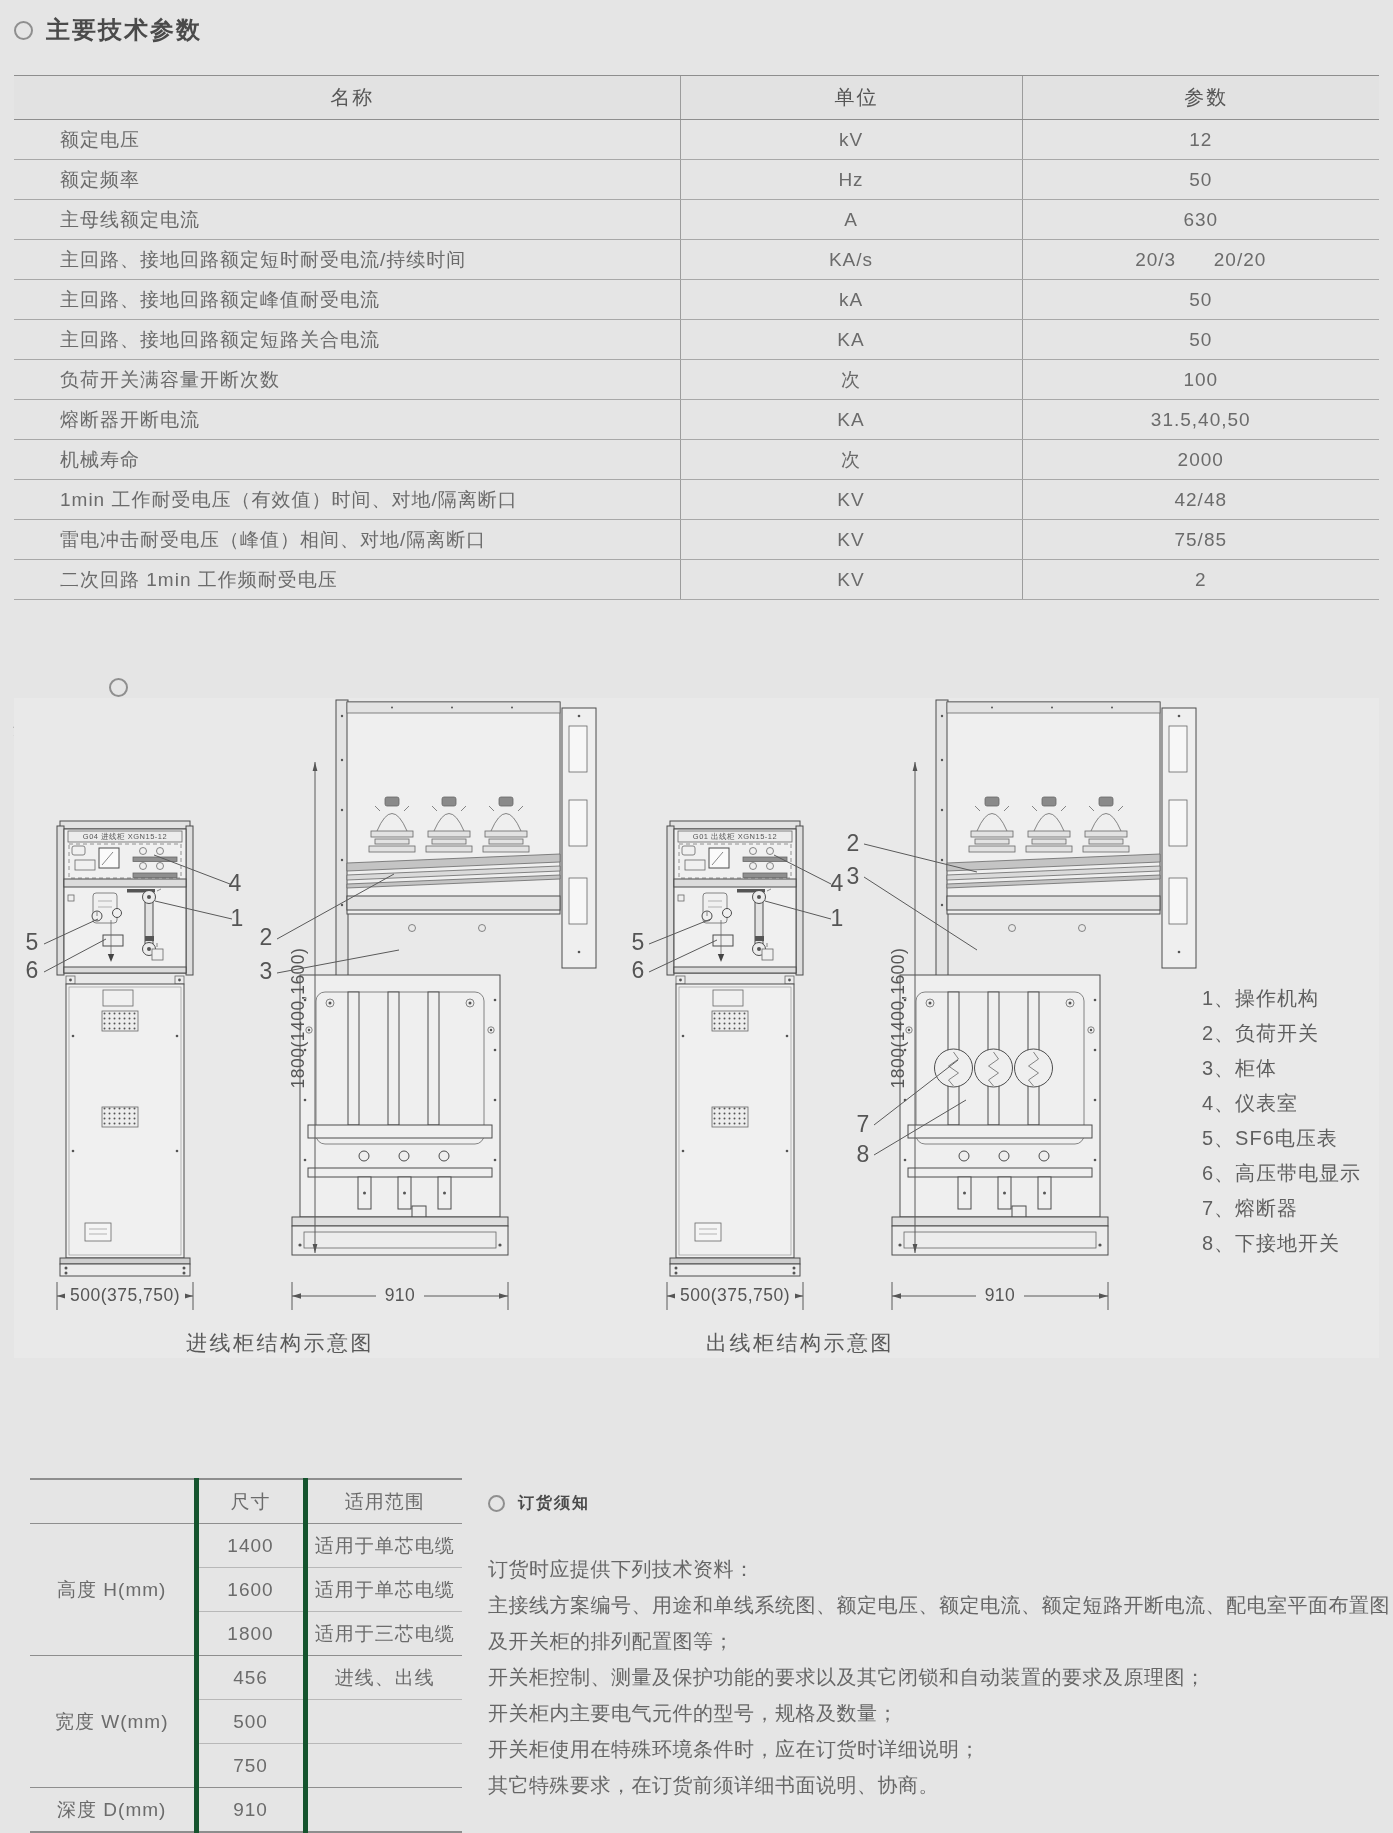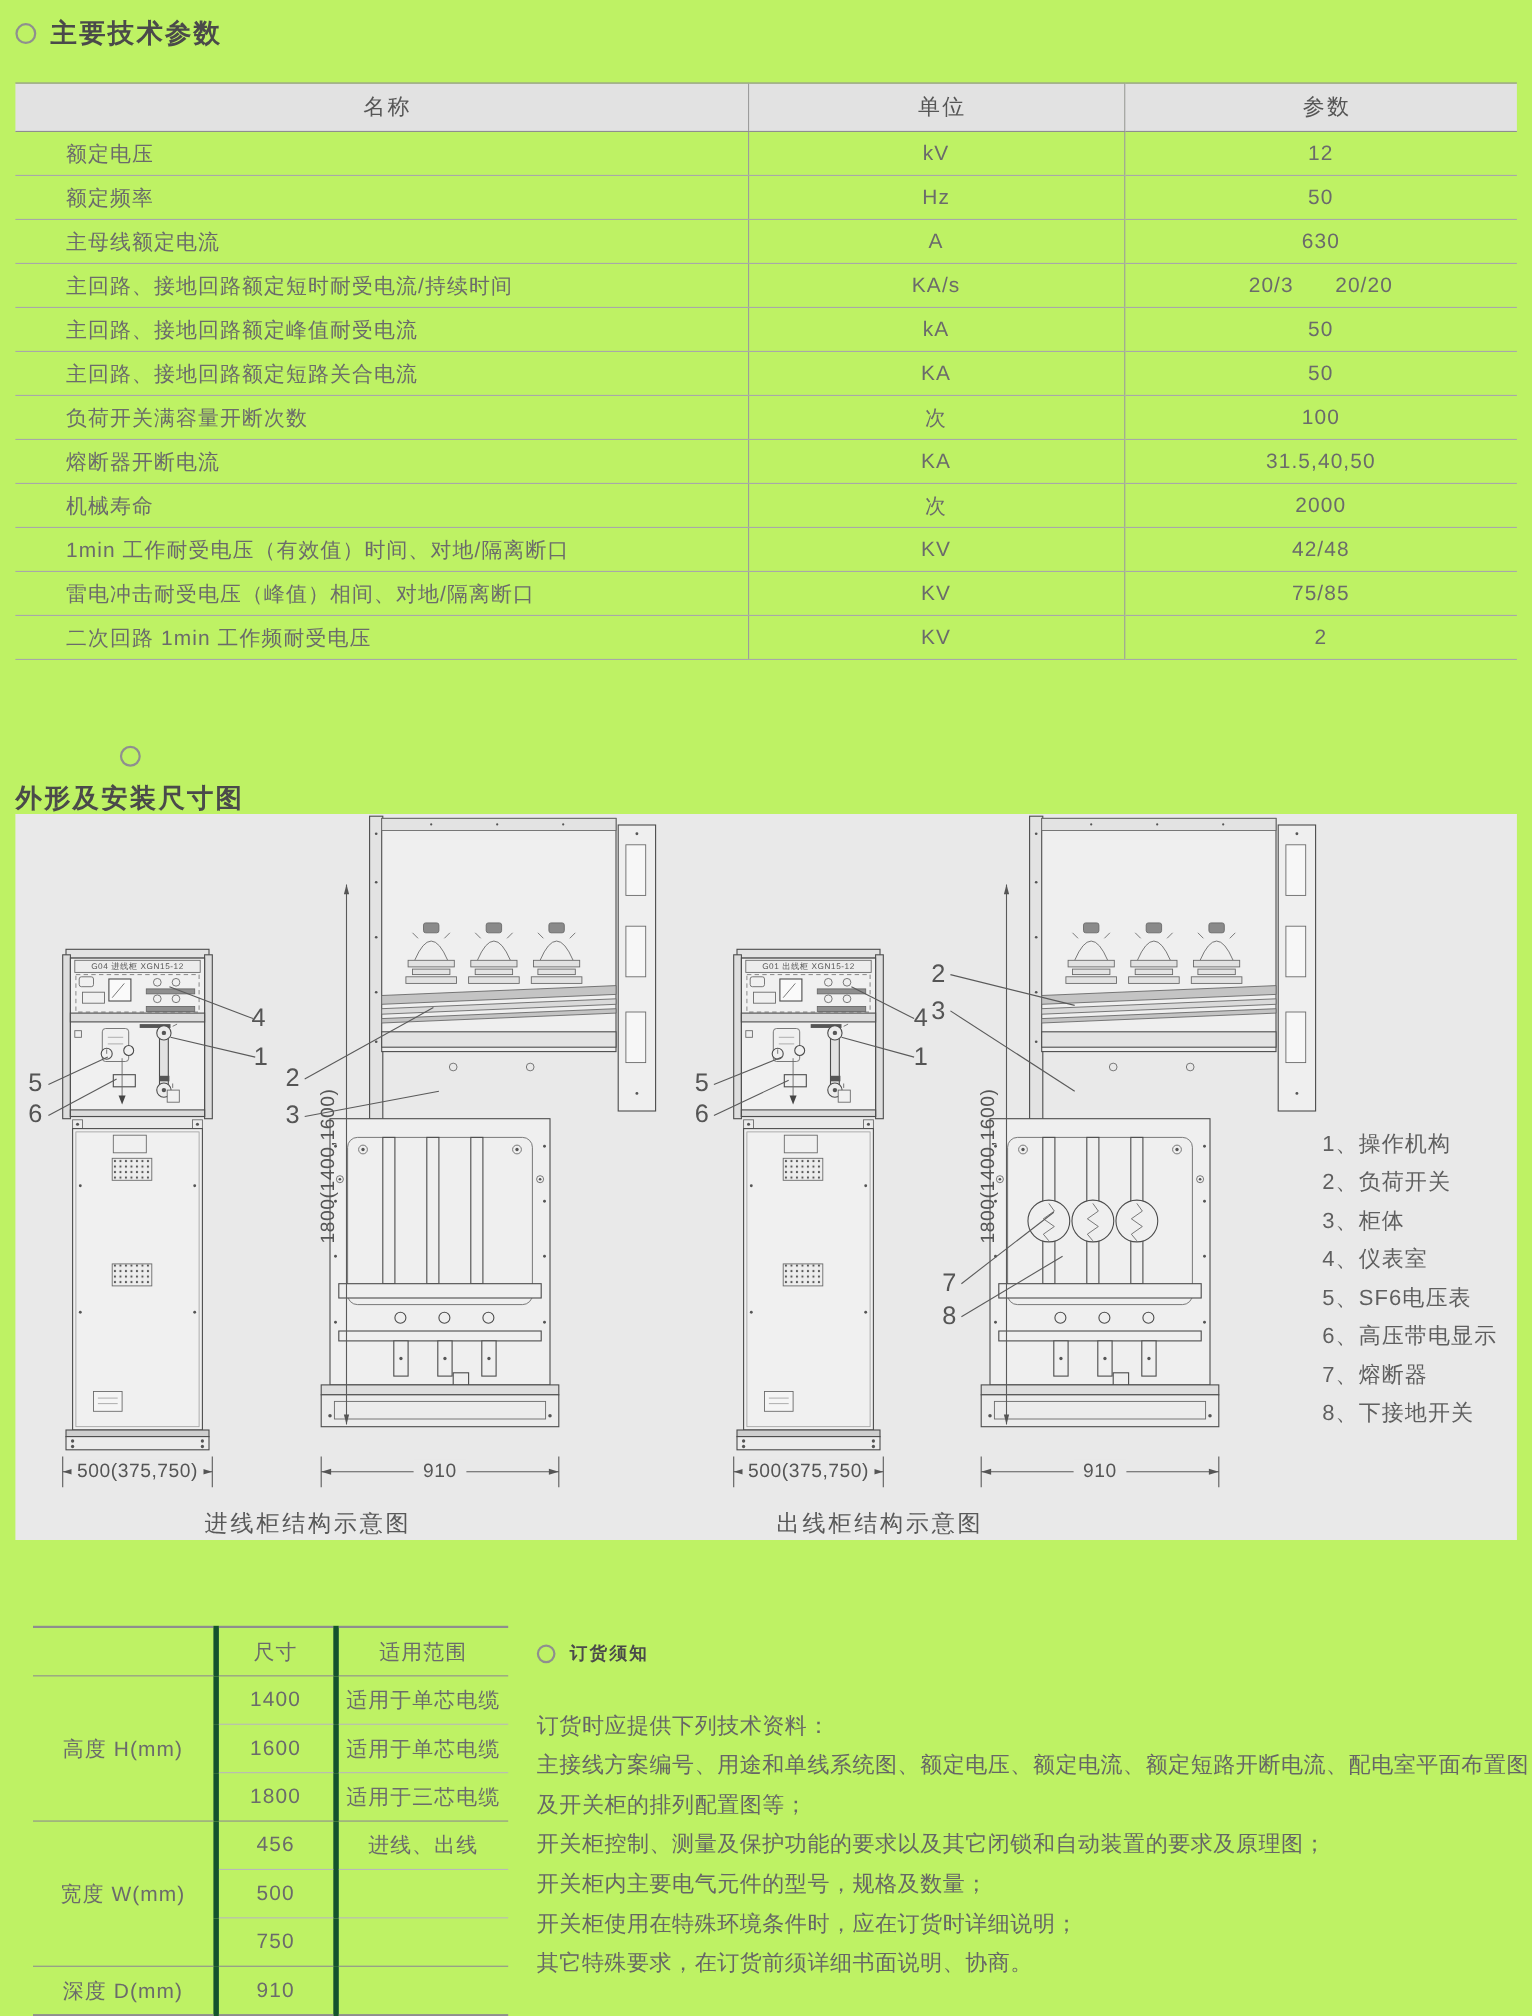--- a/index.html
+++ b/index.html
@@ -1,34 +1,34 @@
 <!DOCTYPE html>
 <html><head>
 <meta charset="utf-8">
 <style>
   html,body{margin:0;padding:0;background:#fff;}
-  .page{position:relative;width:1393px;height:1833px;background:#bef264;overflow:hidden;
+  .page{position:relative;width:1393px;height:1833px;background:#e5e5e5;overflow:hidden;
         font-family:"Liberation Sans","DejaVu Sans",sans-serif;color:#555;}
   .sec-title{position:absolute;display:flex;align-items:center;gap:13px;
              font-size:24px;font-weight:bold;color:#4a4a4a;letter-spacing:2px;}
   .ring{width:15px;height:15px;border:2px solid #8f8f8f;border-radius:50%;flex:0 0 auto;}
   .ring.small{width:13px;height:13px;}
 
   
   table.params{position:absolute;left:14px;top:75px;width:1365px;border-collapse:collapse;table-layout:fixed;}
   table.params th{height:41px;background:#e2e2e2;font-weight:normal;font-size:20px;color:#565656;
                   border-top:1px solid #8e8e8e;border-bottom:1px solid #8e8e8e;letter-spacing:2px;padding-left:12px;}
   table.params td{height:37px;border-bottom:1px solid #a8a8a8;font-size:19px;color:#6b6b6b;
                   text-align:center;letter-spacing:1px;}
   table.params td.name{text-align:left;padding-left:46px;}
   table.params .vline{border-left:1px solid #9c9c9c;}
   table.params td.val{white-space:pre-wrap;}
 
   
-  .panel{position:absolute;left:14px;top:740px;width:1365px;height:660px;background:#e9e9e9;}
+  .panel{position:absolute;left:14px;top:698px;width:1365px;height:660px;background:#e9e9e9;}
   .panel svg{position:absolute;left:0;top:0;}
   .s{stroke:#4c4c4c;stroke-width:1;}
   .s2{stroke:#686868;stroke-width:0.8;}
   .s3{stroke:#9a9a9a;stroke-width:0.7;fill:none;}
   .sd{stroke:#7a7a7a;stroke-width:0.8;stroke-dasharray:4 3;}
   line.s,line.s2{fill:none;}
   .ld{stroke:#5a5a5a;stroke-width:1;fill:none;}
   .dim{stroke:#5a5a5a;stroke-width:1;fill:none;}
   .dimtext{font-size:17.5px;fill:#555;letter-spacing:0.5px;}
   .cap{font-size:21px;fill:#585858;letter-spacing:2.5px;}

